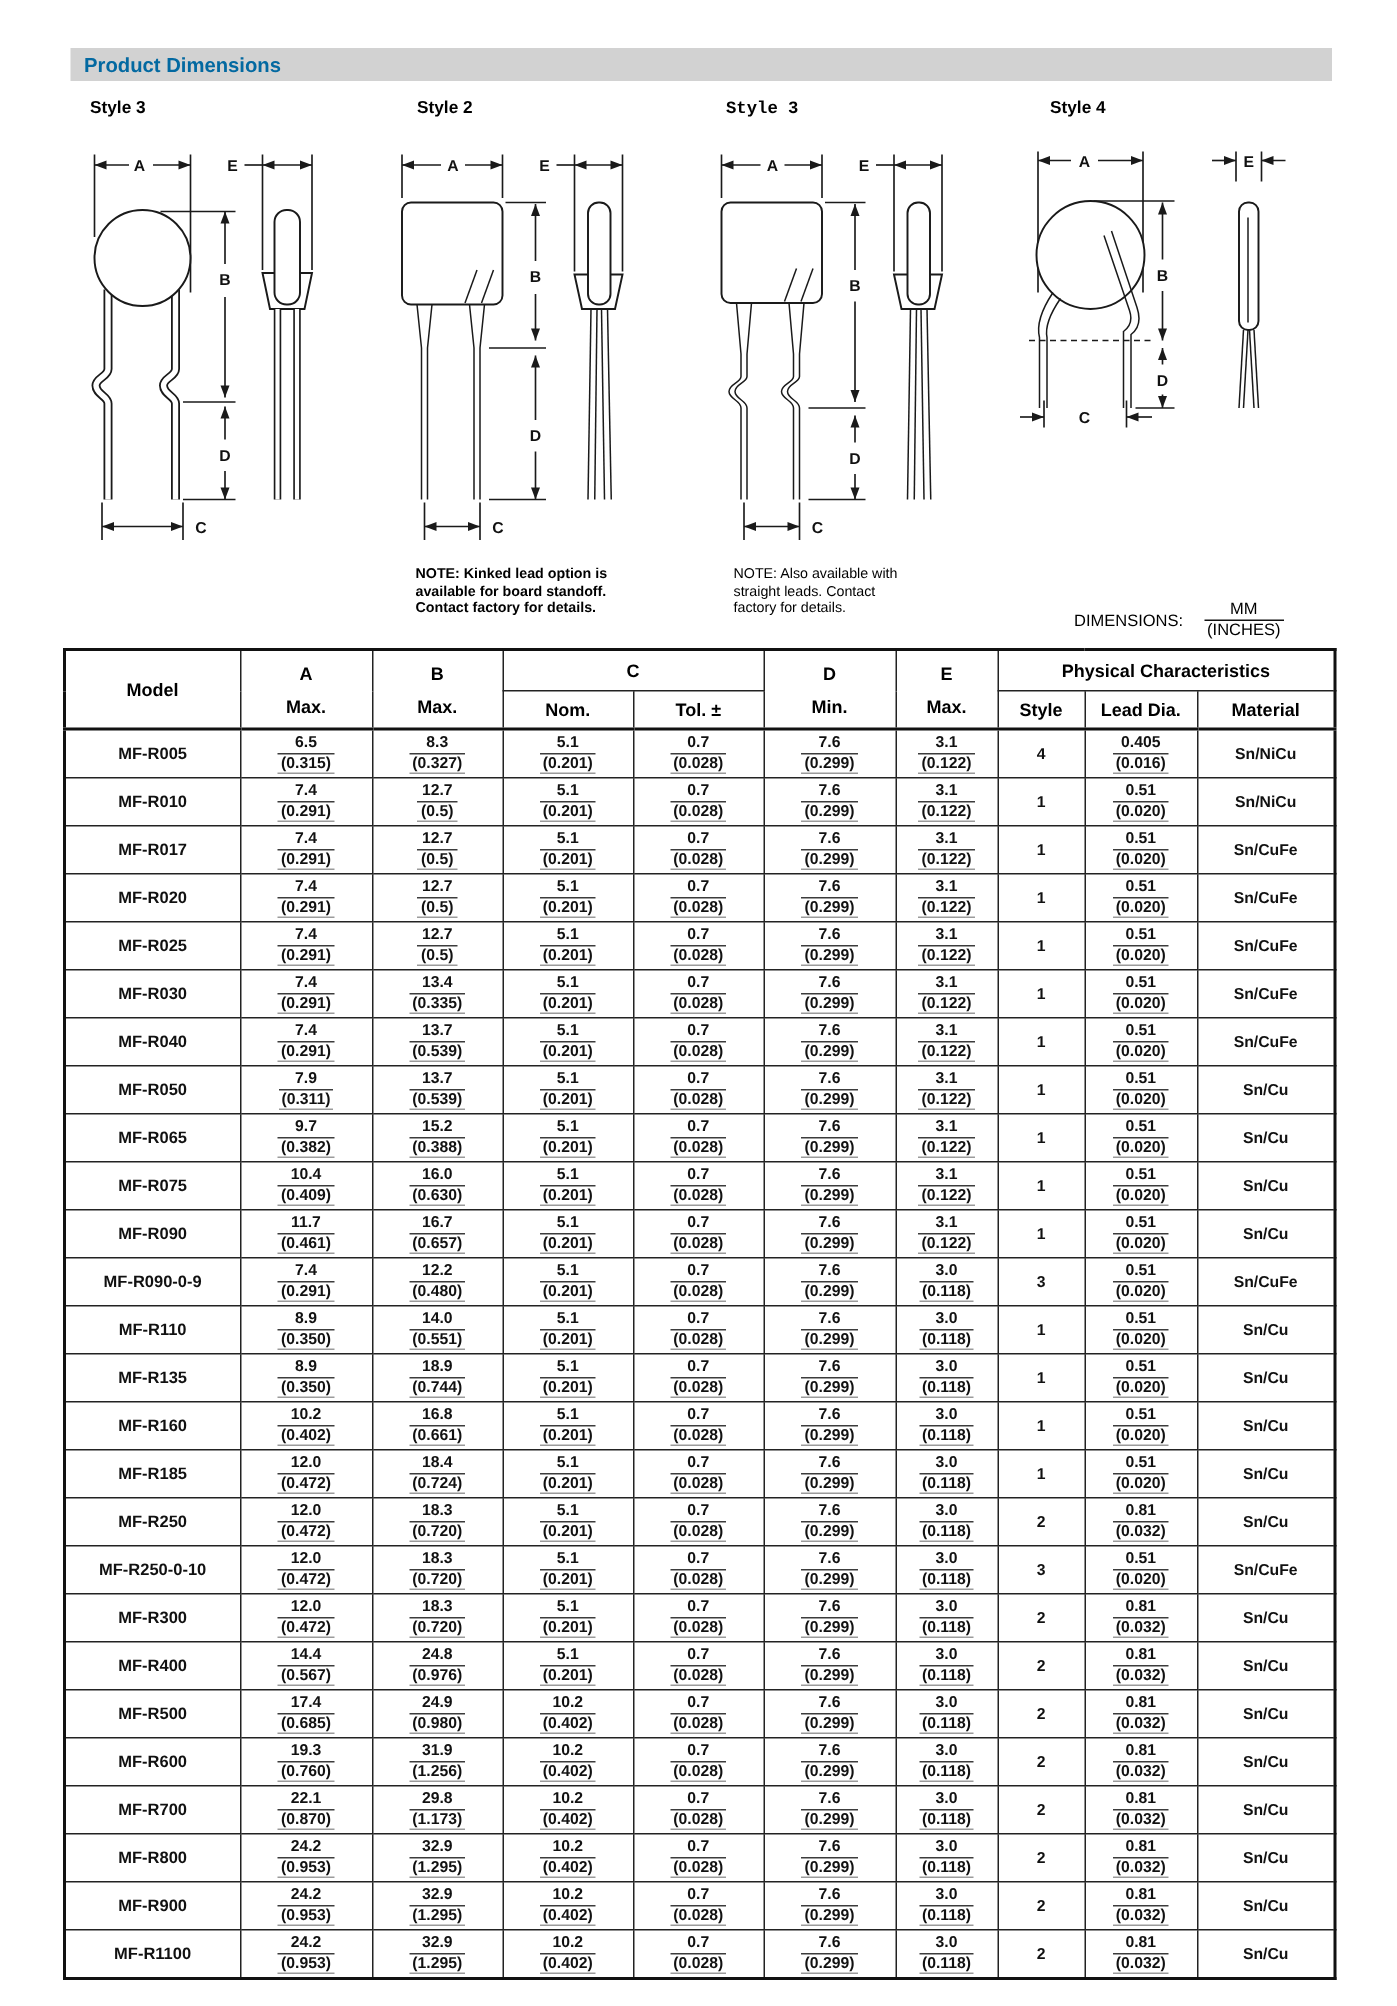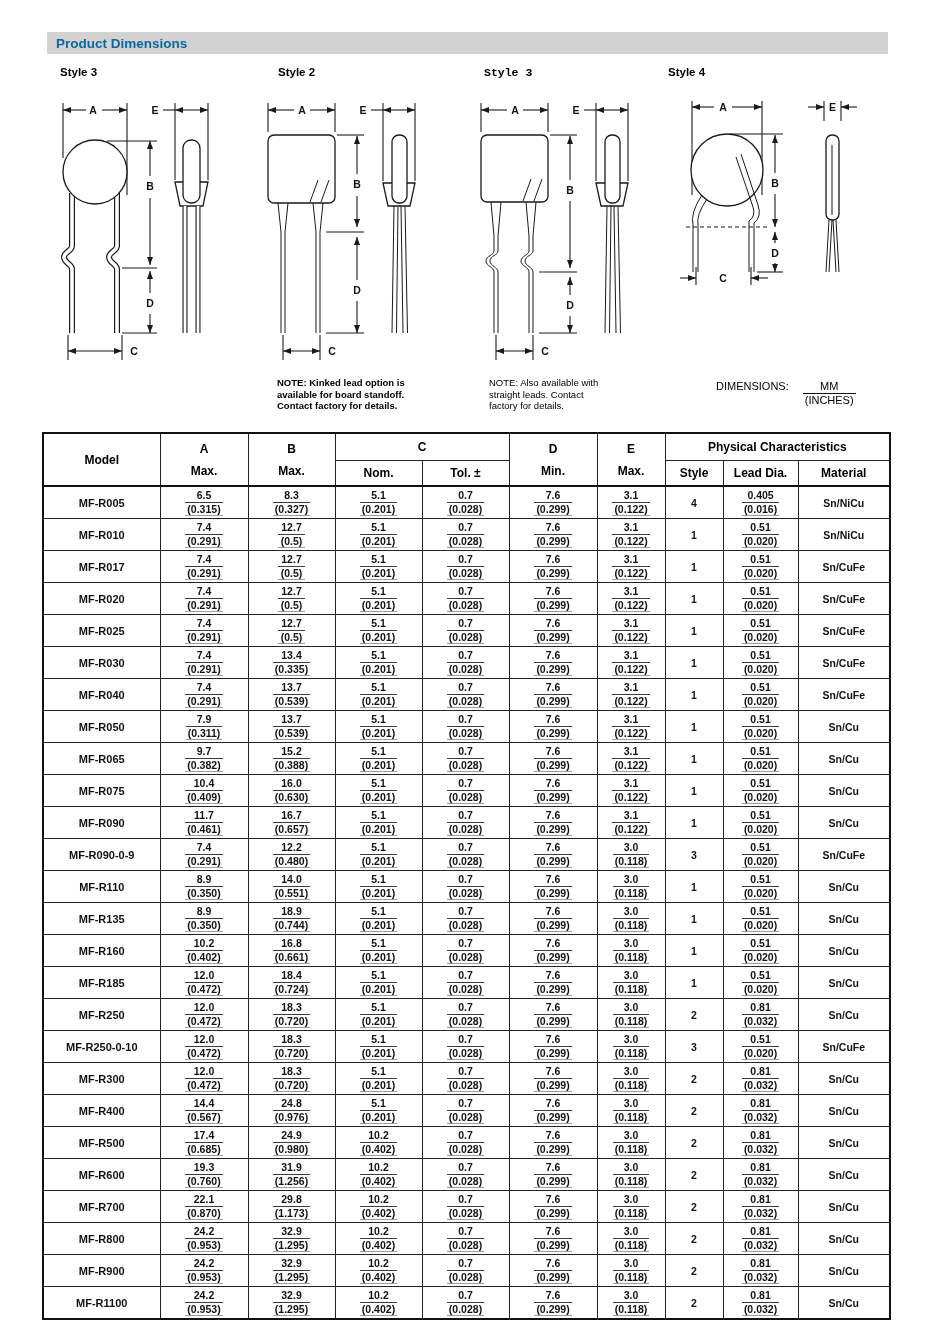--- a/index.html
+++ b/index.html
@@ -3,40 +3,40 @@
 <meta charset="utf-8">
 <style>
   html,body{margin:0;padding:0;background:#fff;}
   body{width:931px;height:1337px;position:relative;font-family:"Liberation Sans",sans-serif;color:#111;}
 
   .titlebar{position:absolute;left:47px;top:32px;width:841px;height:22px;background:#d2d2d2;
     display:flex;align-items:center;box-sizing:border-box;padding-left:9px;
     font-weight:bold;font-size:13.5px;color:#0369a1;}
 
   .stylelabel{position:absolute;top:66px;font-weight:bold;font-size:11.5px;color:#000;}
-  .sl1{left:60px;} .sl2{left:278px;} .sl3{left:484px;font-family:Liberation Mono, monospace;} .sl4{left:668px;}
+  .sl1{left:60px;} .sl2{left:278px;} .sl3{left:484px;font-family:Liberation Mono, monospace;} .sl4{left:700px;}
 
   svg.diagram{position:absolute;overflow:visible;}
   .d1{left:50px;top:88px;} .d2{left:262px;top:88px;} .d3{left:476px;top:88px;} .d4{left:680px;top:95px;}
 
   svg .ln{stroke:#1a1a1a;stroke-width:1.1;fill:none;}
   svg .thin{stroke:#1a1a1a;stroke-width:1;fill:none;}
   svg .body{stroke:#1a1a1a;stroke-width:1.3;fill:#fff;}
   svg .tube-o{stroke:#1a1a1a;stroke-width:6;fill:none;}
   svg .tube-i{stroke:#fff;stroke-width:3.6;fill:none;}
   svg .tube-o2{stroke:#1a1a1a;stroke-width:5;fill:none;}
   svg .tube-i2{stroke:#fff;stroke-width:2.8;fill:none;}
   svg .ah{fill:#1a1a1a;stroke:none;}
   svg .dash{stroke:#1a1a1a;stroke-width:1.1;stroke-dasharray:4 3;fill:none;}
   svg text{font-family:"Liberation Sans",sans-serif;font-weight:bold;font-size:10.5px;fill:#111;}
 
   .note{position:absolute;top:377px;font-size:9.5px;line-height:11.5px;color:#000;}
   .note1{left:277px;width:138px;font-weight:bold;} .note2{left:489px;width:122px;}
 
-  .dimnote{position:absolute;left:716px;top:380px;display:flex;align-items:flex-start;gap:14px;
+  .dimnote{position:absolute;left:716px;top:400px;display:flex;align-items:center;gap:14px;
     font-size:11px;color:#000;}
   .fraction{display:inline-flex;flex-direction:column;align-items:stretch;text-align:center;line-height:13px;}
   .fraction .ftop{border-bottom:1.2px solid #111;padding:0 4px;}
   .fraction .fbot{padding:0 2px;}
 
   table.dims{position:absolute;left:42px;top:432px;width:848px;border-collapse:collapse;
     table-layout:fixed;border:2.5px solid #111;}
   table.dims th,table.dims td{border:1px solid #222;padding:0;}
   table.dims thead th{font-size:12px;font-weight:bold;color:#000;}
   .hrow1 th{height:26px;}

